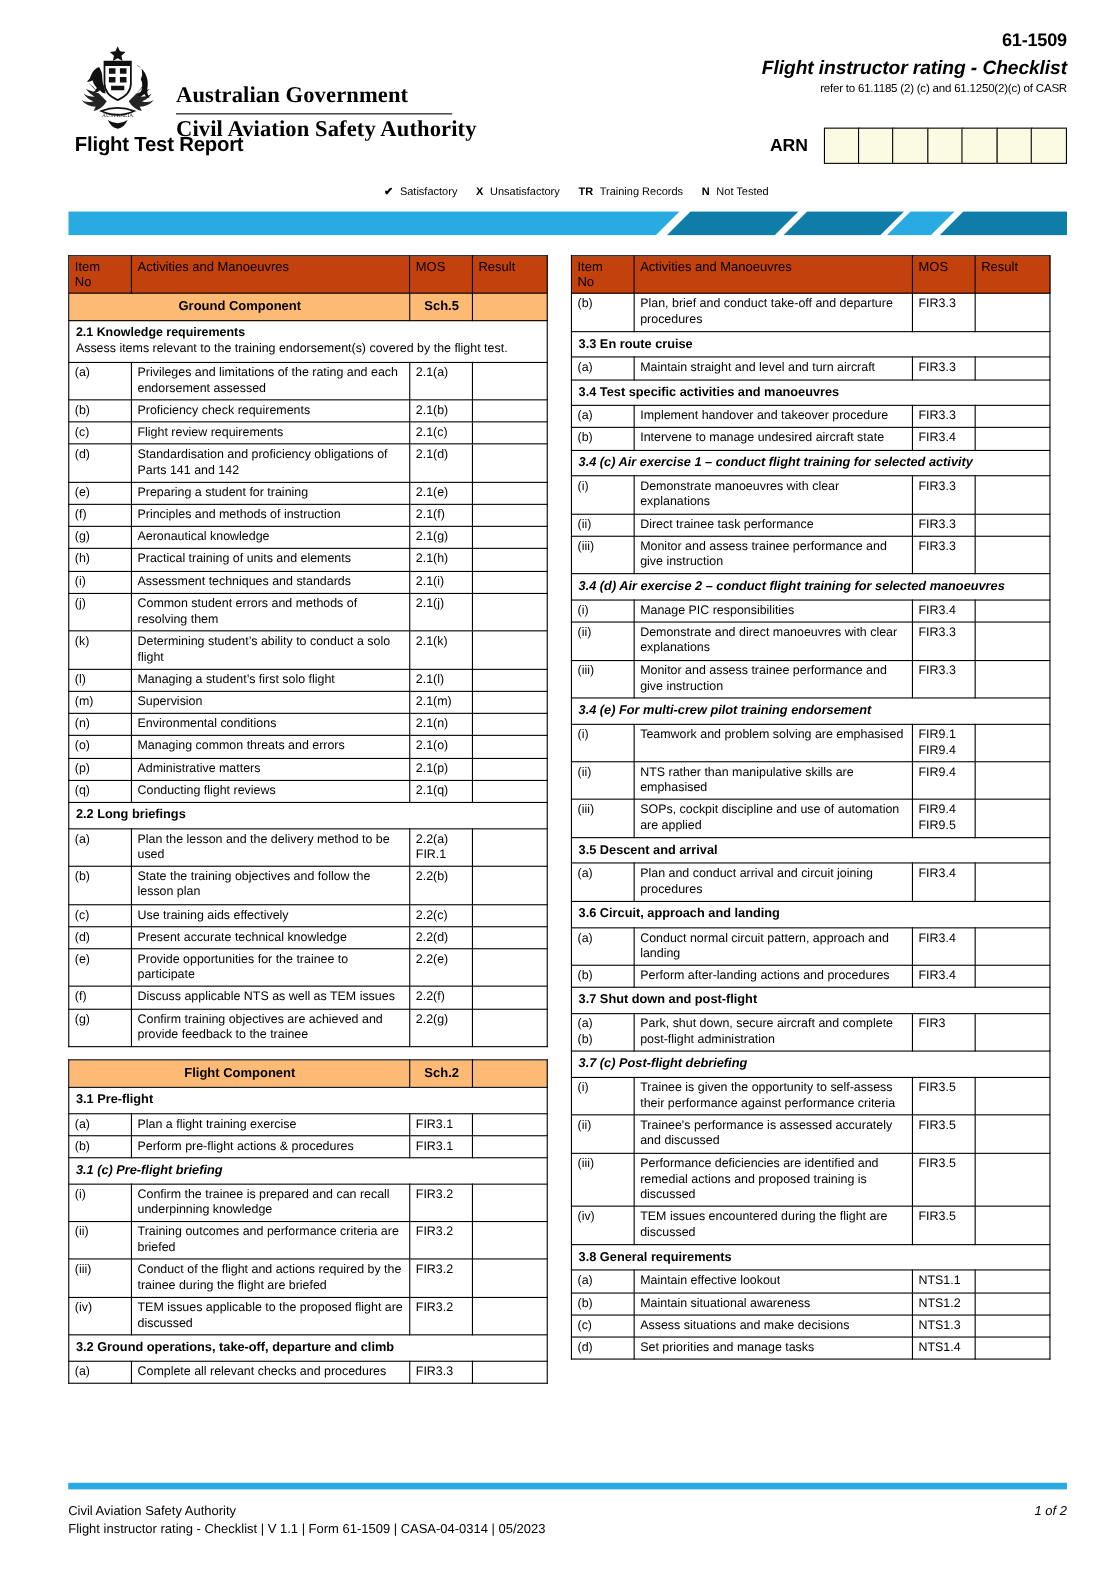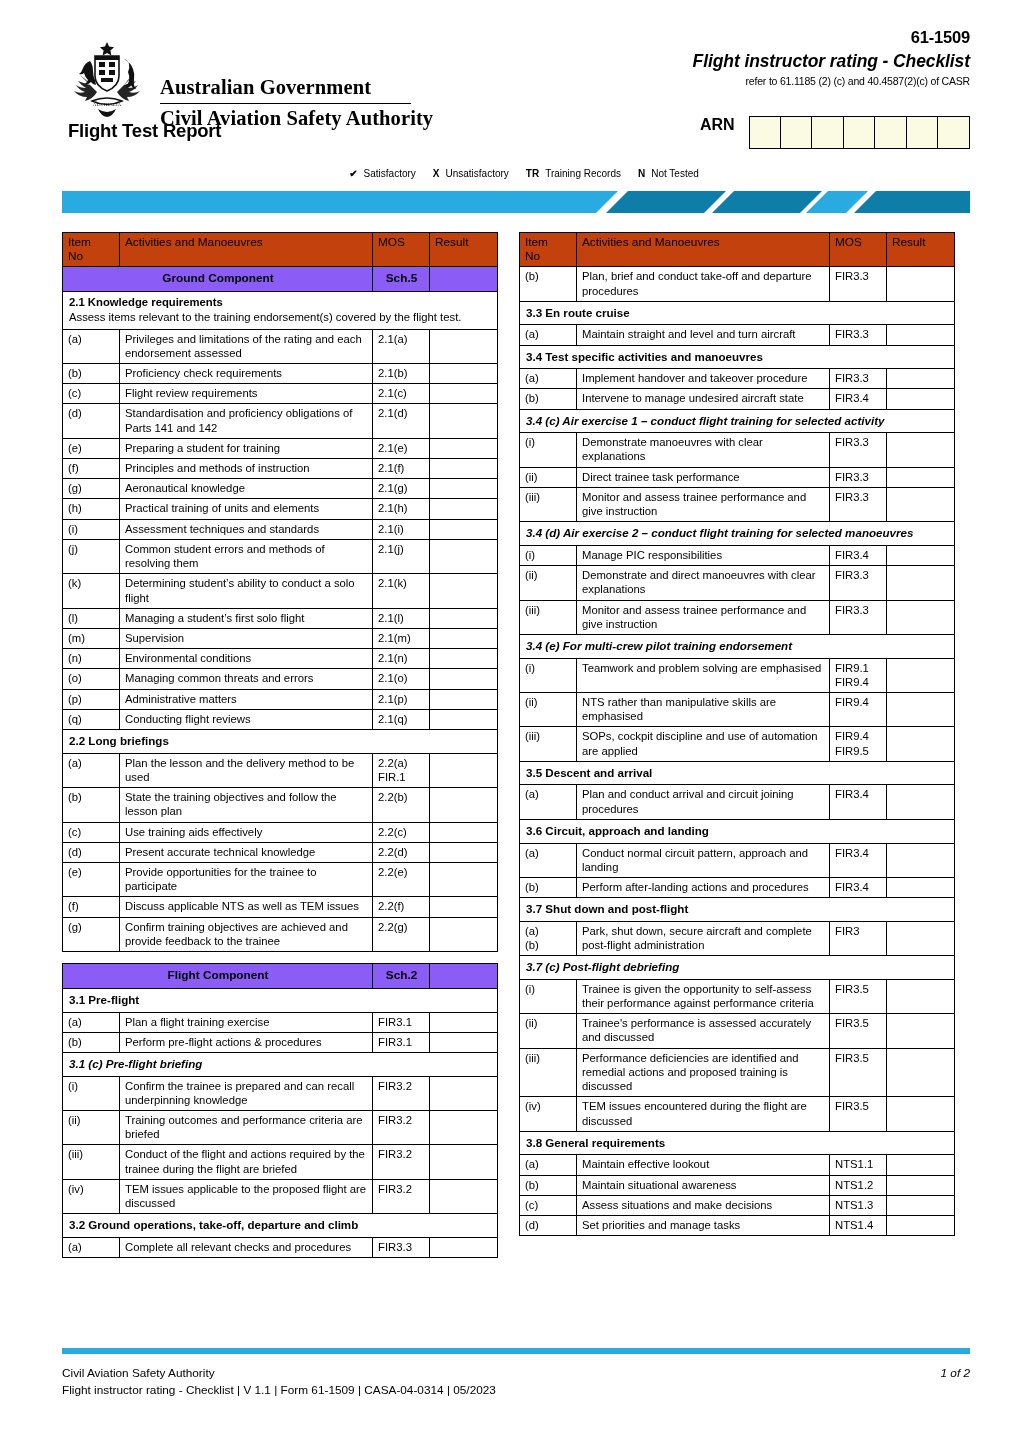--- a/index.html
+++ b/index.html
@@ -94,20 +94,21 @@
     top: 0;
     font-size: 18.5px;
     font-weight: bold;
     letter-spacing: -0.2px;
   }
   .arn-wrap {
     position: absolute;
     right: 48px;
     top: -4px;
     display: flex;
+    align-items: center;
   }
   .arn-label {
     font-size: 16px;
     font-weight: bold;
     margin-right: 14px;
   }
   .arn-boxes { display: flex; }
   .arn-box {
     width: 33px;
     height: 33px;
@@ -171,21 +172,21 @@
   thead th {
     background: #c2410c;
     font-weight: bold;
     font-size: 11.8px;
     padding: 5px 5px 6px 6px;
     vertical-align: middle;
   }
   thead th.th-item { line-height: 1.2; }
 
   tr.component-row td {
-    background: #8b5cf6;
+    background: #fdba74;
     font-weight: bold;
     font-size: 11.8px;
     padding: 4px 5px 5px 6px;
   }
   tr.component-row td.comp-name { text-align: center; }
 
   tr.section-row td {
     font-weight: bold;
     font-size: 11.6px;
     padding: 4px 5px 4px 6px;
@@ -259,21 +260,21 @@
     <div class="gov-text">
       <div class="gov-line1">Australian Government</div>
       <div class="gov-rule"></div>
       <div class="gov-line2">Civil Aviation Safety Authority</div>
     </div>
   </div>
 
   <div class="hdr-right">
     <div class="form-no">61-1509</div>
     <div class="form-title">Flight instructor rating - Checklist</div>
-    <div class="form-ref">refer to 61.1185 (2) (c) and 40.4587(2)(c) of CASR</div>
+    <div class="form-ref">refer to 61.1185 (2) (c) and 61.1250(2)(c) of CASR</div>
   </div>
 </div>
 
 <div class="title-row">
   <div class="doc-title">Flight Test Report</div>
   <div class="arn-wrap">
     <div class="arn-label">ARN</div>
     <div class="arn-boxes" id="arn-boxes">
         <div class="arn-box" style="background: rgb(251, 251, 228);"></div>
         <div class="arn-box" style="background: rgb(251, 251, 228);"></div>

